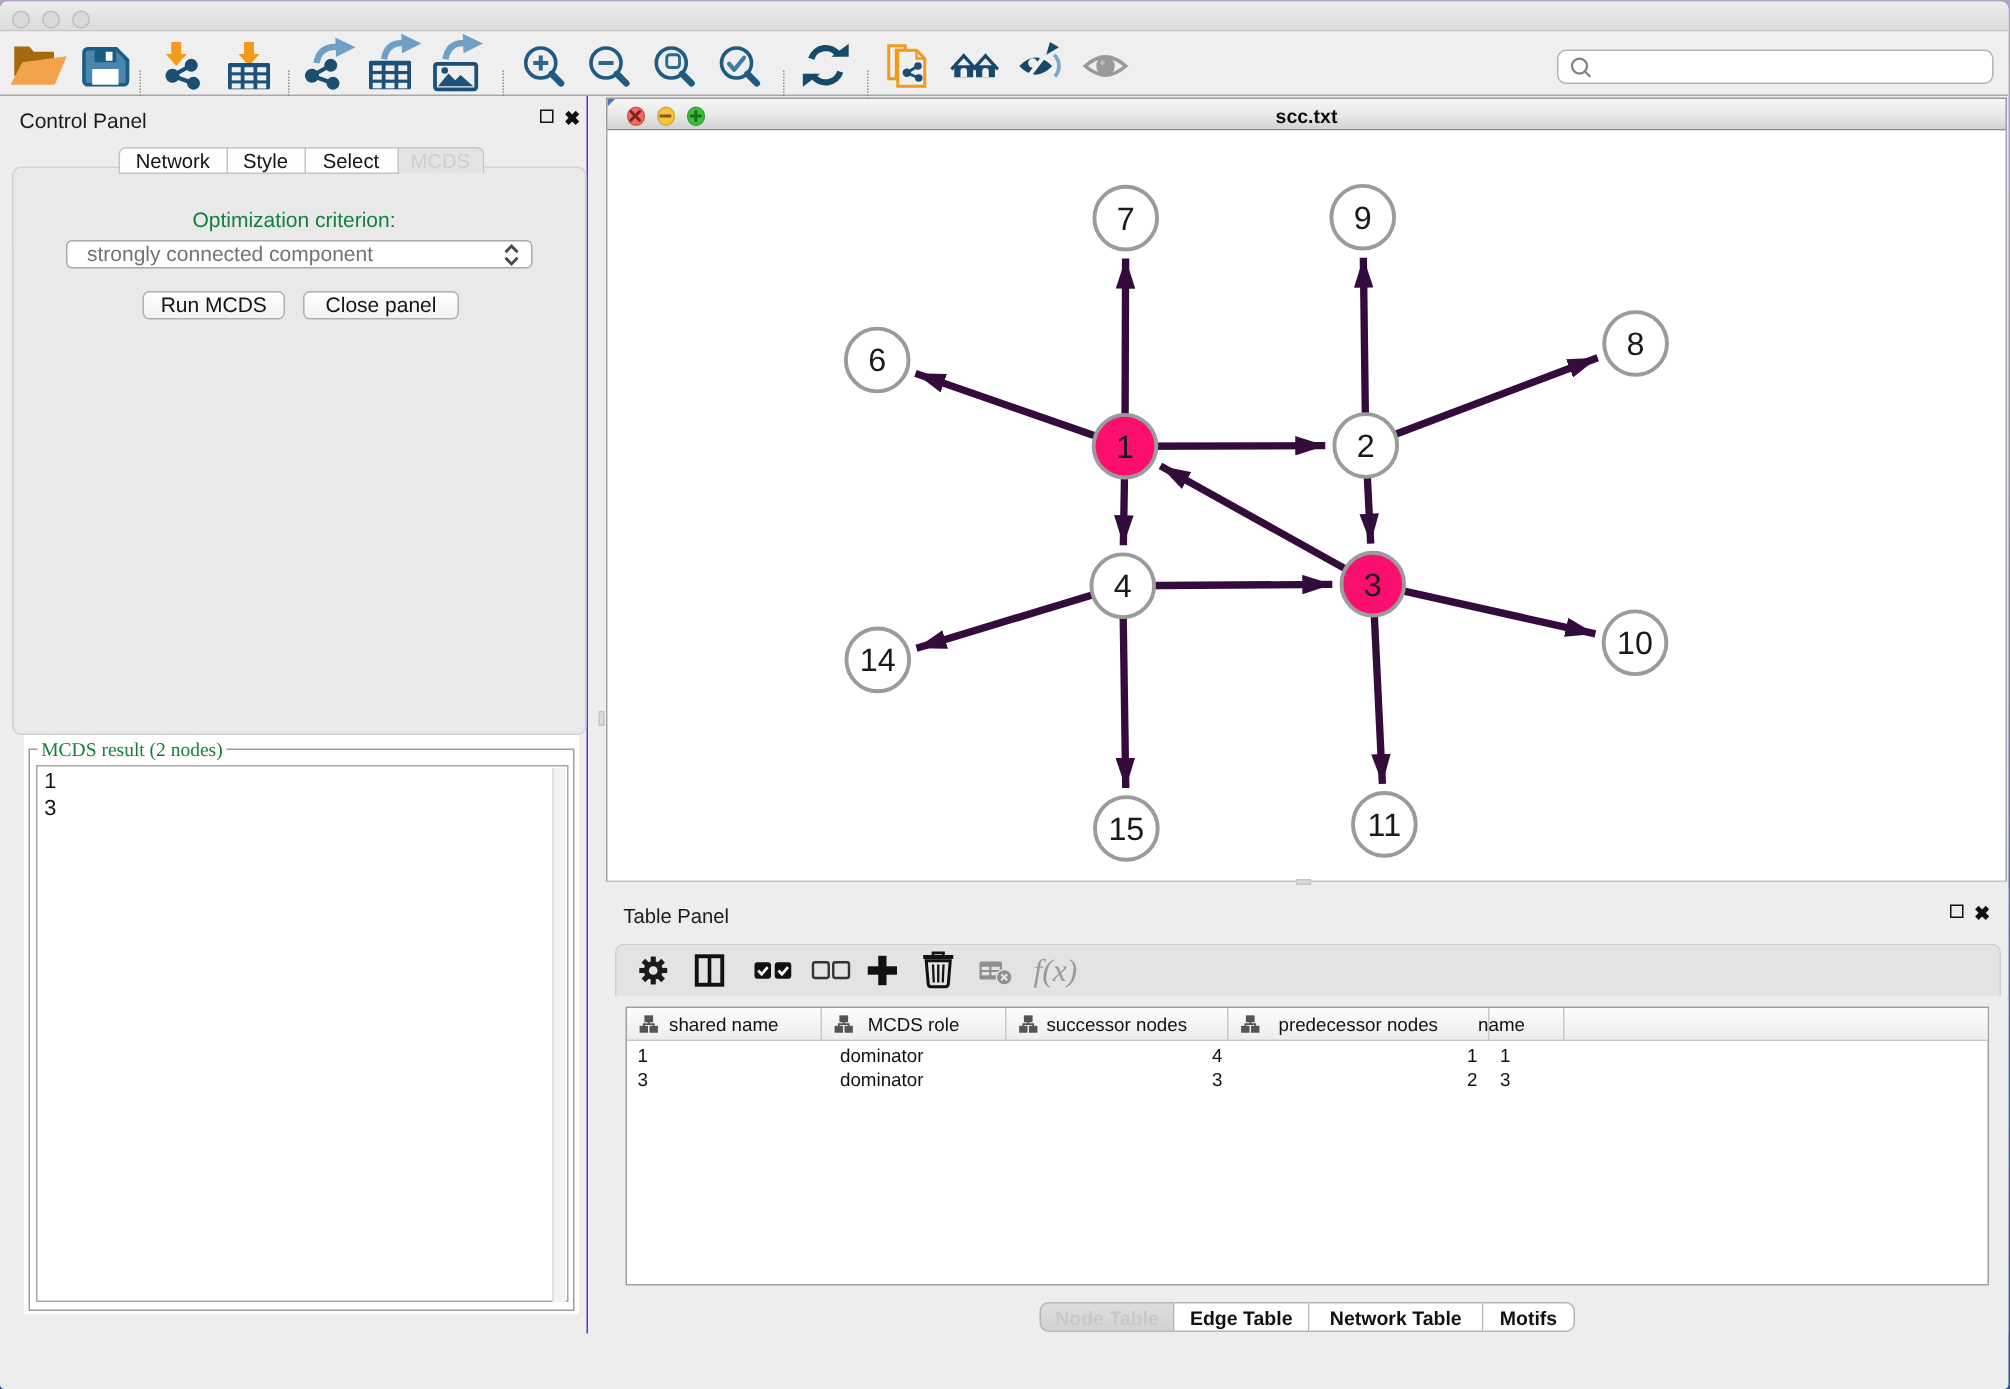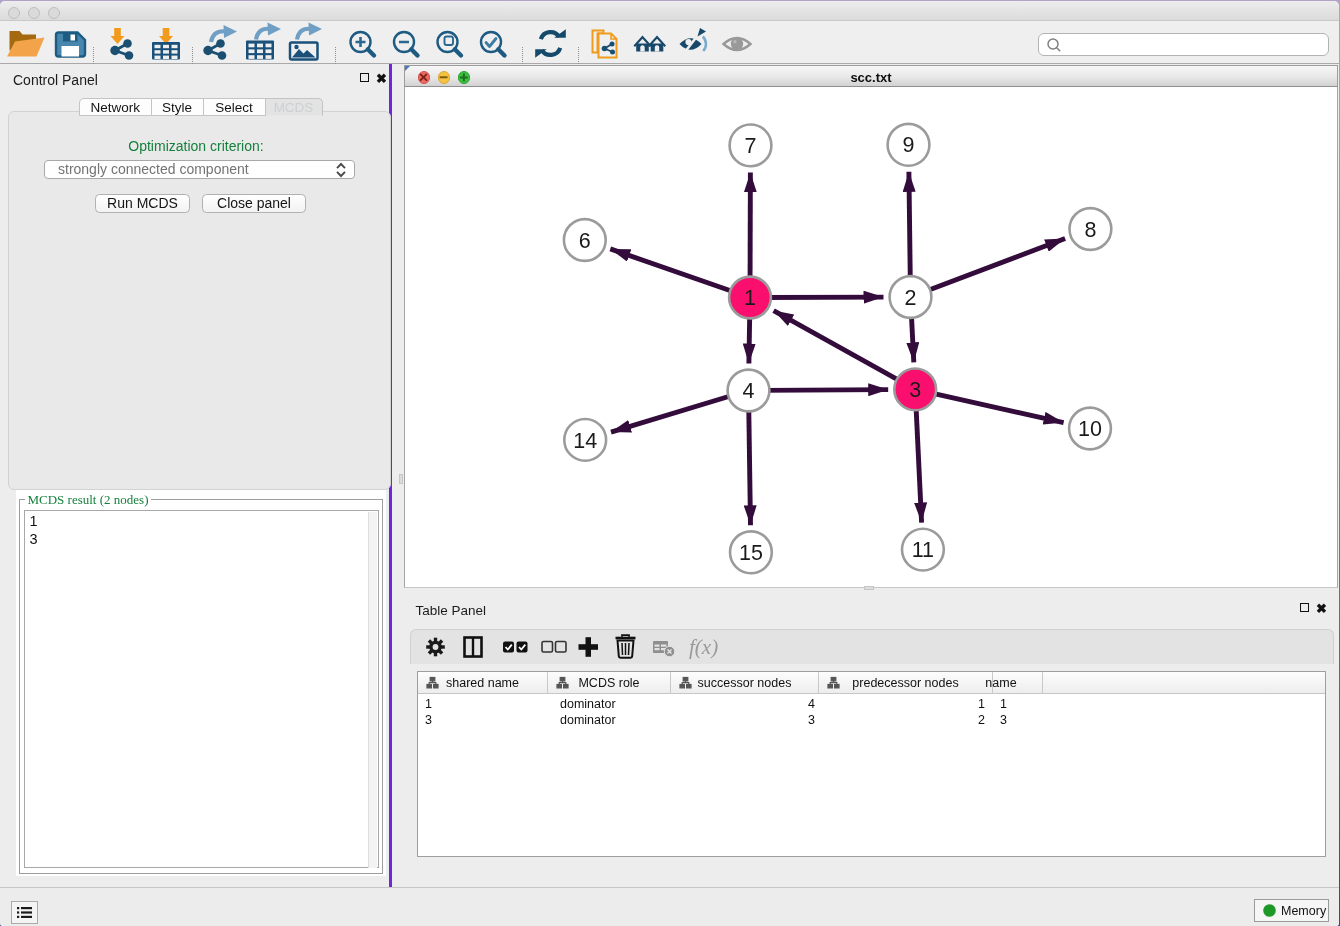--- a/index.html
+++ b/index.html
@@ -8,21 +8,21 @@
 #win { position:absolute; left:0; top:1px; width:1338.5px; height:925px; background:#ededed; border-radius:5px 5px 3px 3px; overflow:hidden; }
 
 #titlebar { position:absolute; left:0; top:0; width:100%; height:20px; background:linear-gradient(180deg,#eeedee 0%,#dcdbdc 100%); border-bottom:1px solid #c9c8c9; }
 .tl { position:absolute; top:6px; width:12px; height:12px; border-radius:50%; background:#dadada; border:1.2px solid #bfbfbf; }
 #wintitle { position:absolute; top:3px; left:0; width:100%; text-align:center; font-size:13px; color:#9d9d9d; }
 
 #toolbar { position:absolute; left:0; top:20px; width:100%; height:43px; background:#efefef; border-bottom:1px solid #a9a9a9; }
 .tsep { position:absolute; top:26px; height:33px; width:0px; border-left:1px dotted #8f8f8f; }
 #search { position:absolute; left:1038px; top:12px; width:291px; height:23px; background:#fff; border:1px solid #b3b3b3; border-radius:6px; }
 
-#cpanel { position:absolute; left:0; top:63px; width:392px; height:825px; background:#ededed; border-right:3px solid #6d28d9; }
+#cpanel { position:absolute; left:0; top:63px; width:392px; height:825px; background:#ededed; border-right:1px solid #6d28d9; }
 #cphead { position:absolute; left:13px; top:8px; font-size:14px; color:#1c1c1c; }
 .mini-sq { position:absolute; width:9px; height:9px; border:1.6px solid #111; }
 .mini-x { position:absolute; font-size:13px; font-weight:bold; color:#111; }
 
 .tabrow { position:absolute; top:34px; height:18px; display:flex; z-index:3; }
 .tab { height:18px; background:#fdfdfd; border:1px solid #c4c4c4; border-left:none; font-size:13.5px; color:#151515; text-align:center; line-height:17px; box-sizing:border-box; }
 .tab.first { border-left:1px solid #c4c4c4; border-radius:5px 0 0 0; }
 .tab.dis { background:#e3e3e3; color:#ccd0d3; border-radius:0 5px 0 0; border-bottom-color:#e7e7e7; }
 #tabcontent { position:absolute; left:8px; top:47px; width:383px; height:379px; background:#e9e9e9; border:1px solid #d2d2d2; border-radius:6px; }
 #optlabel { position:absolute; left:0; top:73.5px; width:392px; text-align:center; font-size:14px; color:#15803d; }
@@ -416,37 +416,23 @@
         <div class="trow" style="left:253px; top:3px; width:144px; text-align:right;">4</div>
         <div class="trow" style="left:404px; top:3px; width:163px; text-align:right;">1</div>
         <div class="trow" style="left:582px; top:3px;">1</div>
         <div class="trow" style="left:7px; top:19px;">3</div>
         <div class="trow" style="left:142px; top:19px;">dominator</div>
         <div class="trow" style="left:253px; top:19px; width:144px; text-align:right;">3</div>
         <div class="trow" style="left:404px; top:19px; width:163px; text-align:right;">2</div>
         <div class="trow" style="left:582px; top:19px;">3</div>
       </div>
     </div>
+    <div style="position:absolute; left:289px; top:276px; display:flex; z-index:5;">
+      <div class="btab" style="width:90px; border-radius:6px 0 0 6px; background:linear-gradient(180deg,#dedede,#d2d2d2); color:#c9c9c9; border-left:1px solid #b5b5b5;">Node Table</div>
+      <div class="btab" style="width:90px;">Edge Table</div>
+      <div class="btab" style="width:116px;">Network Table</div>
+      <div class="btab" style="width:61px; border-radius:0 6px 6px 0;">Motifs</div>
+    </div>
   </div>
 
   <div style="position:absolute; left:398.5px; top:472.5px; width:4px; height:10px; background:#dcdcdc; border:1px solid #c6c6c6;"></div>
   <div style="position:absolute; left:864px; top:584.5px; width:10px; height:4px; background:#dcdcdc; border:1px solid #c6c6c6;"></div>
-  <div id="statusbar">
-    <div id="listbtn">
-      <svg width="25" height="21">
-        <g fill="#1a1a1a">
-          <rect x="5" y="5" width="2.2" height="2.2"></rect>
-            <rect x="9" y="5" width="11" height="2.2"></rect>
-          <rect x="5" y="9.4" width="2.2" height="2.2"></rect>
-            <rect x="9" y="9.4" width="11" height="2.2"></rect>
-          <rect x="5" y="13.8" width="2.2" height="2.2"></rect>
-            <rect x="9" y="13.8" width="11" height="2.2"></rect>
-        </g>
-      </svg>
-    </div>
-    <div id="membtn">
-      <svg width="14" height="14" style="position:absolute;left:8px;top:4px;">
-          <circle cx="6.5" cy="6.5" r="6.3" fill="#1d9929"></circle>
-        </svg>
-      <span style="position:absolute;left:26px;top:4px;">Memory</span>
-    </div>
-  </div>
 </div>
 
 </body></html>

